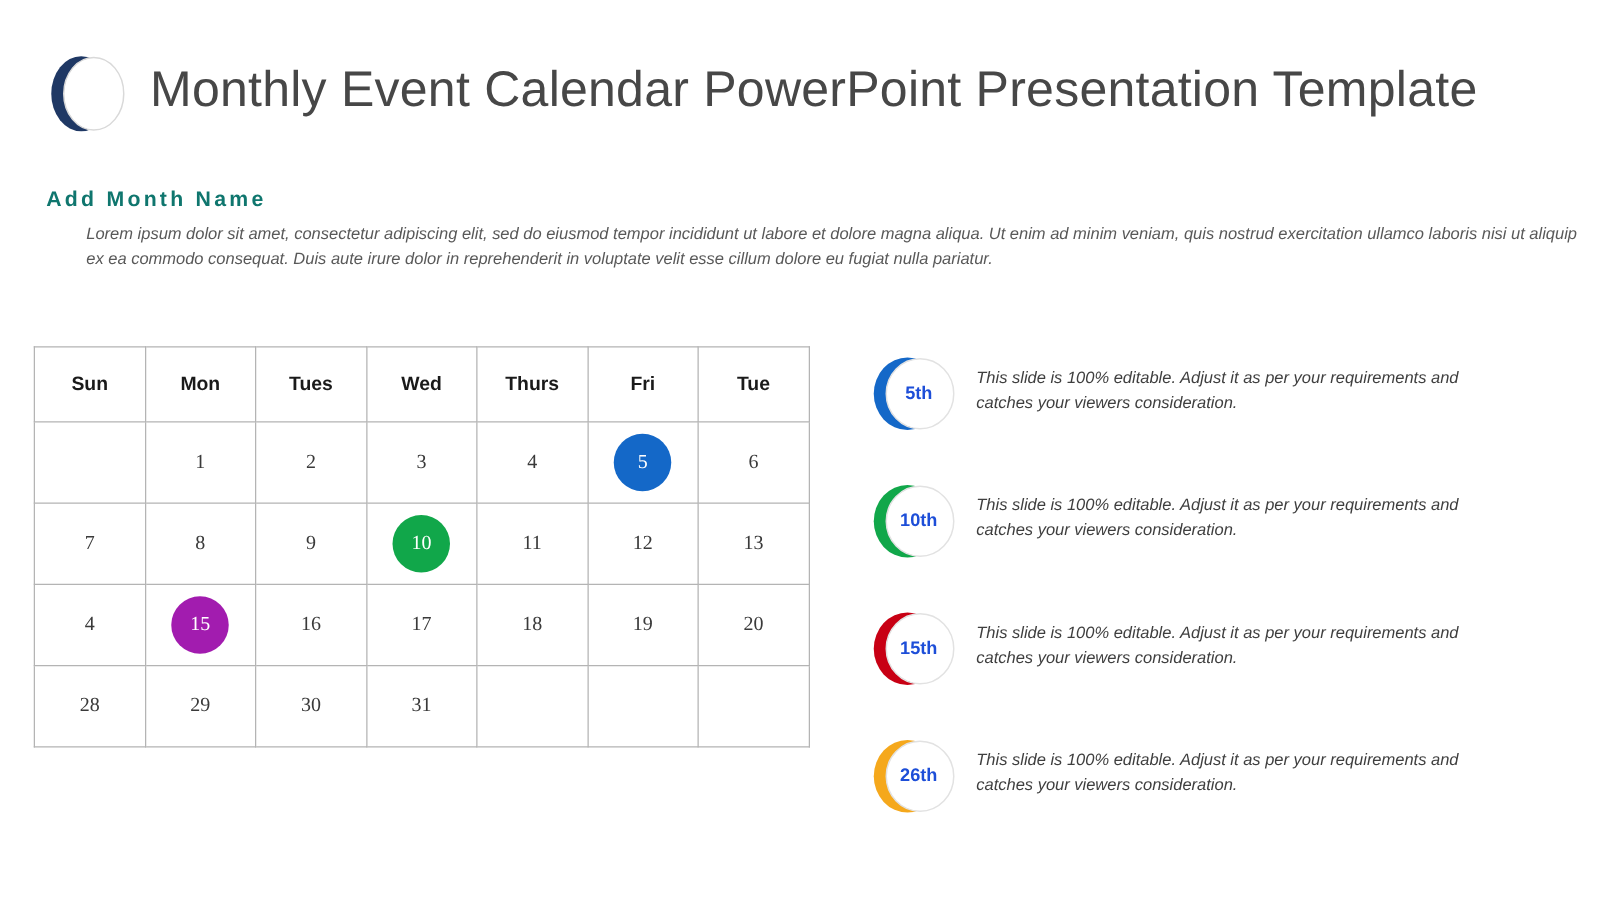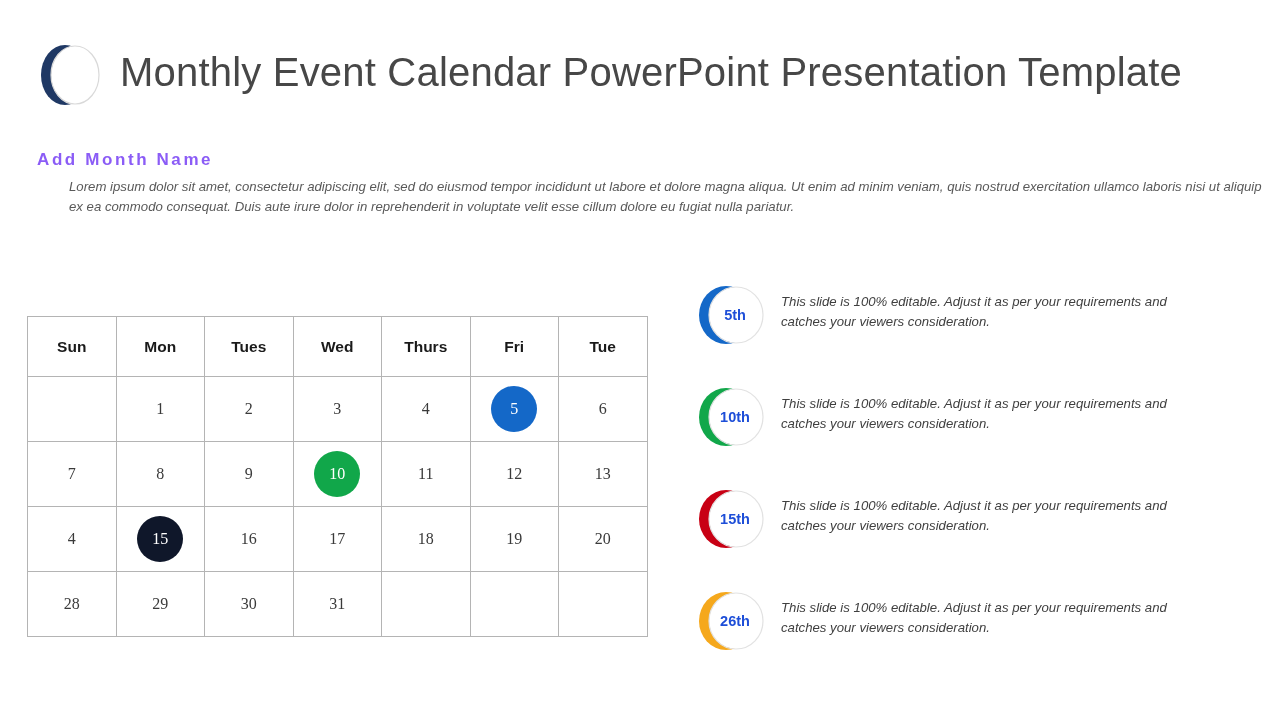--- a/index.html
+++ b/index.html
@@ -44,21 +44,21 @@
     font-family: "Liberation Sans", sans-serif;
   }
 
   
   .section-heading {
     position: absolute;
     left: 37px;
     top: 150px;
     font-size: 17px;
     font-weight: bold;
-    color: #8b5cf6;
+    color: #0f766e;
     letter-spacing: 2.6px;
     font-family: "Liberation Sans", sans-serif;
   }
   .section-paragraph {
     position: absolute;
     left: 37px;
     top: 177px;
     width: 1204px;
     font-size: 13.2px;
     line-height: 20px;
@@ -70,21 +70,20 @@
   }
 
   
   .calendar {
     position: absolute;
     left: 27px;
     top: 277px;
     width: 613px;
     border-collapse: collapse;
     table-layout: fixed;
-    margin-top: 39px;
   }
   .calendar th, .calendar td {
     border: 1px solid #b4b4b4;
     width: 87.5px;
     height: 64px;
     text-align: center;
     vertical-align: middle;
     padding: 0;
   }
   .calendar th {
@@ -203,21 +202,21 @@
         <td><span class="daynum">7</span></td>
         <td><span class="daynum">8</span></td>
         <td><span class="daynum">9</span></td>
         <td><span class="daynum marked" style="background: rgb(17, 167, 74);">10</span></td>
         <td><span class="daynum">11</span></td>
         <td><span class="daynum">12</span></td>
         <td><span class="daynum">13</span></td>
       </tr>
       <tr>
         <td><span class="daynum">4</span></td>
-        <td><span class="daynum marked" style="background: #0f172a;">15</span></td>
+        <td><span class="daynum marked" style="background: #a21caf;">15</span></td>
         <td><span class="daynum">16</span></td>
         <td><span class="daynum">17</span></td>
         <td><span class="daynum">18</span></td>
         <td><span class="daynum">19</span></td>
         <td><span class="daynum">20</span></td>
       </tr>
       <tr>
         <td><span class="daynum">28</span></td>
         <td><span class="daynum">29</span></td>
         <td><span class="daynum">30</span></td>

